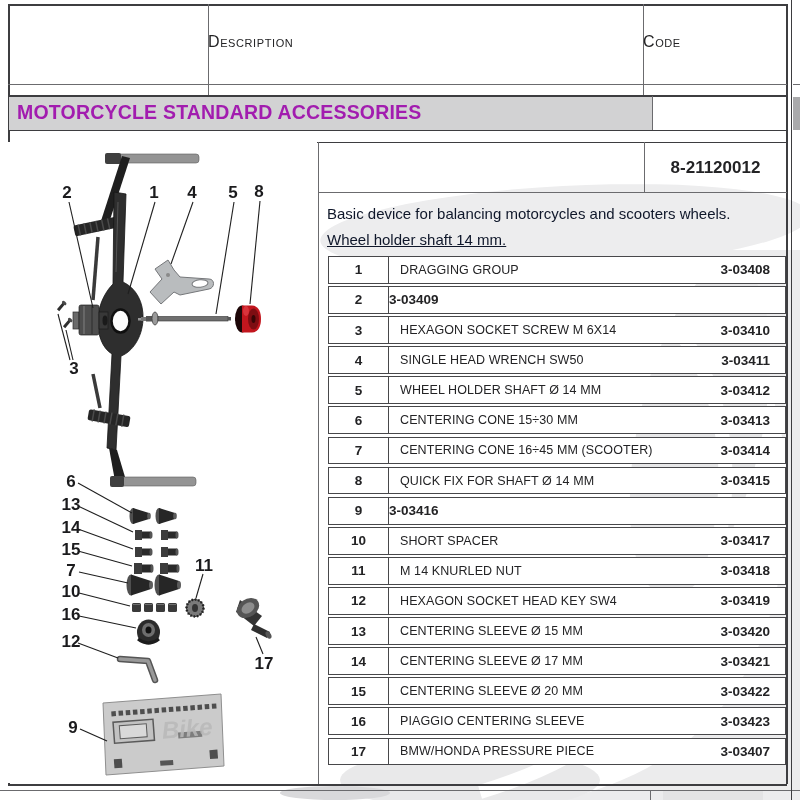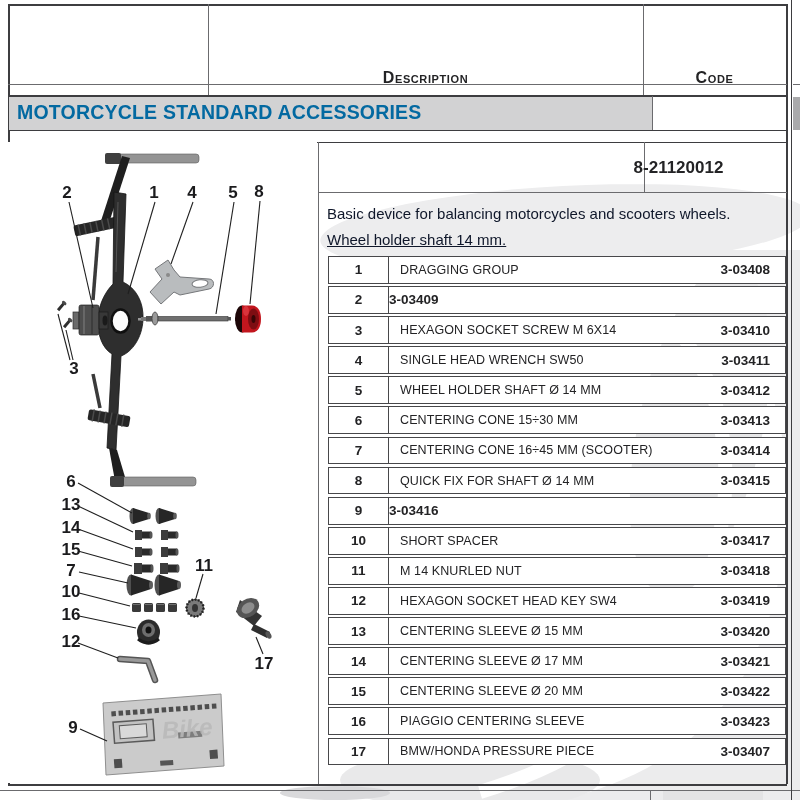--- a/index.html
+++ b/index.html
@@ -5,24 +5,24 @@
   html,body{margin:0;padding:0;width:800px;height:800px;background:#ffffff;overflow:hidden;
     font-family:"Liberation Sans","DejaVu Sans",sans-serif;color:#232325;}
   .abs{position:absolute;}
   #page{position:relative;width:800px;height:800px;background:#fff;}
   
   #watermark{left:0;top:0;z-index:0;}
   
   .line{background:#3d3d40;z-index:2;}
   .line.soft{background:#6b6b6e;}
   
-  .hdr-label{z-index:3;font-weight:bold;font-size:16px;font-variant:small-caps;letter-spacing:.6px;text-align:center;margin-top:36px;}
+  .hdr-label{z-index:3;font-weight:normal;font-size:16px;font-variant:small-caps;letter-spacing:.6px;}
   
   .band{z-index:2;background:#d2d2d3;}
-  .band-title{z-index:3;font-weight:bold;font-size:19.5px;letter-spacing:.2px;color:#0369a1;white-space:nowrap;}
+  .band-title{z-index:3;font-weight:bold;font-size:19.5px;letter-spacing:.2px;color:#a21caf;white-space:nowrap;}
   
   .kit-name{z-index:3;font-weight:bold;font-size:19px;letter-spacing:.2px;white-space:nowrap;}
   .kit-code{z-index:3;font-weight:bold;font-size:17px;text-align:center;}
   .desc-text{z-index:3;font-size:15px;color:#0f172a;white-space:nowrap;}
   .desc-text.u{text-decoration:underline;}
   
   #parts-table{left:328px;top:256px;width:458px;z-index:3;}
   .prow{display:flex;align-items:stretch;height:27.8px;box-sizing:border-box;border:1.2px solid #47474a;margin-bottom:2.3px;background:#fff;}
   .pnum{width:60px;display:flex;align-items:center;justify-content:center;font-weight:bold;font-size:13.5px;border-right:1.2px solid #47474a;box-sizing:border-box;}
   .pdesc{flex:1;display:flex;align-items:center;padding-left:11px;font-size:12.5px;letter-spacing:.1px;white-space:nowrap;}
@@ -69,21 +69,21 @@
   <div class="abs line soft" style="left:644px;top:141.5px;width:1.2px;height:51px;"></div>
   <div class="abs line soft" style="left:318px;top:192px;width:469px;height:1.2px;"></div>
   <div class="abs line" style="left:8px;top:783.5px;width:779px;height:2px;"></div>
   <div class="abs line soft" style="left:0px;top:789.5px;width:800px;height:1.3px;"></div>
   <div class="abs line soft" style="left:650px;top:791px;width:1.2px;height:9px;"></div>
 
   <div class="abs line" style="left:791px;top:0px;width:1.3px;height:800px;"></div>
   <div class="abs gray-strip" style="left:792.5px;top:96.5px;width:7.5px;height:33px;"></div>
   <div class="abs line soft" style="left:792.5px;top:84px;width:7.5px;height:1.2px;"></div>
 
-  <div class="abs kit-code" style="left:608px;top:158px;width:141px;">8-21120012</div>
+  <div class="abs kit-code" style="left:645px;top:158px;width:141px;">8-21120012</div>
 
   <div class="abs desc-text" style="left:327px;top:205px;">Basic device for balancing motorcycles and scooters wheels.</div>
   <div class="abs desc-text u" style="left:327px;top:231px;">Wheel holder shaft 14 mm.</div>
 
   <div id="parts-table" class="abs">
     <div class="prow">
         <div class="pnum">1</div>
         <div class="pdesc">DRAGGING GROUP</div>
         <div class="pcode">3-03408</div>
       </div>

